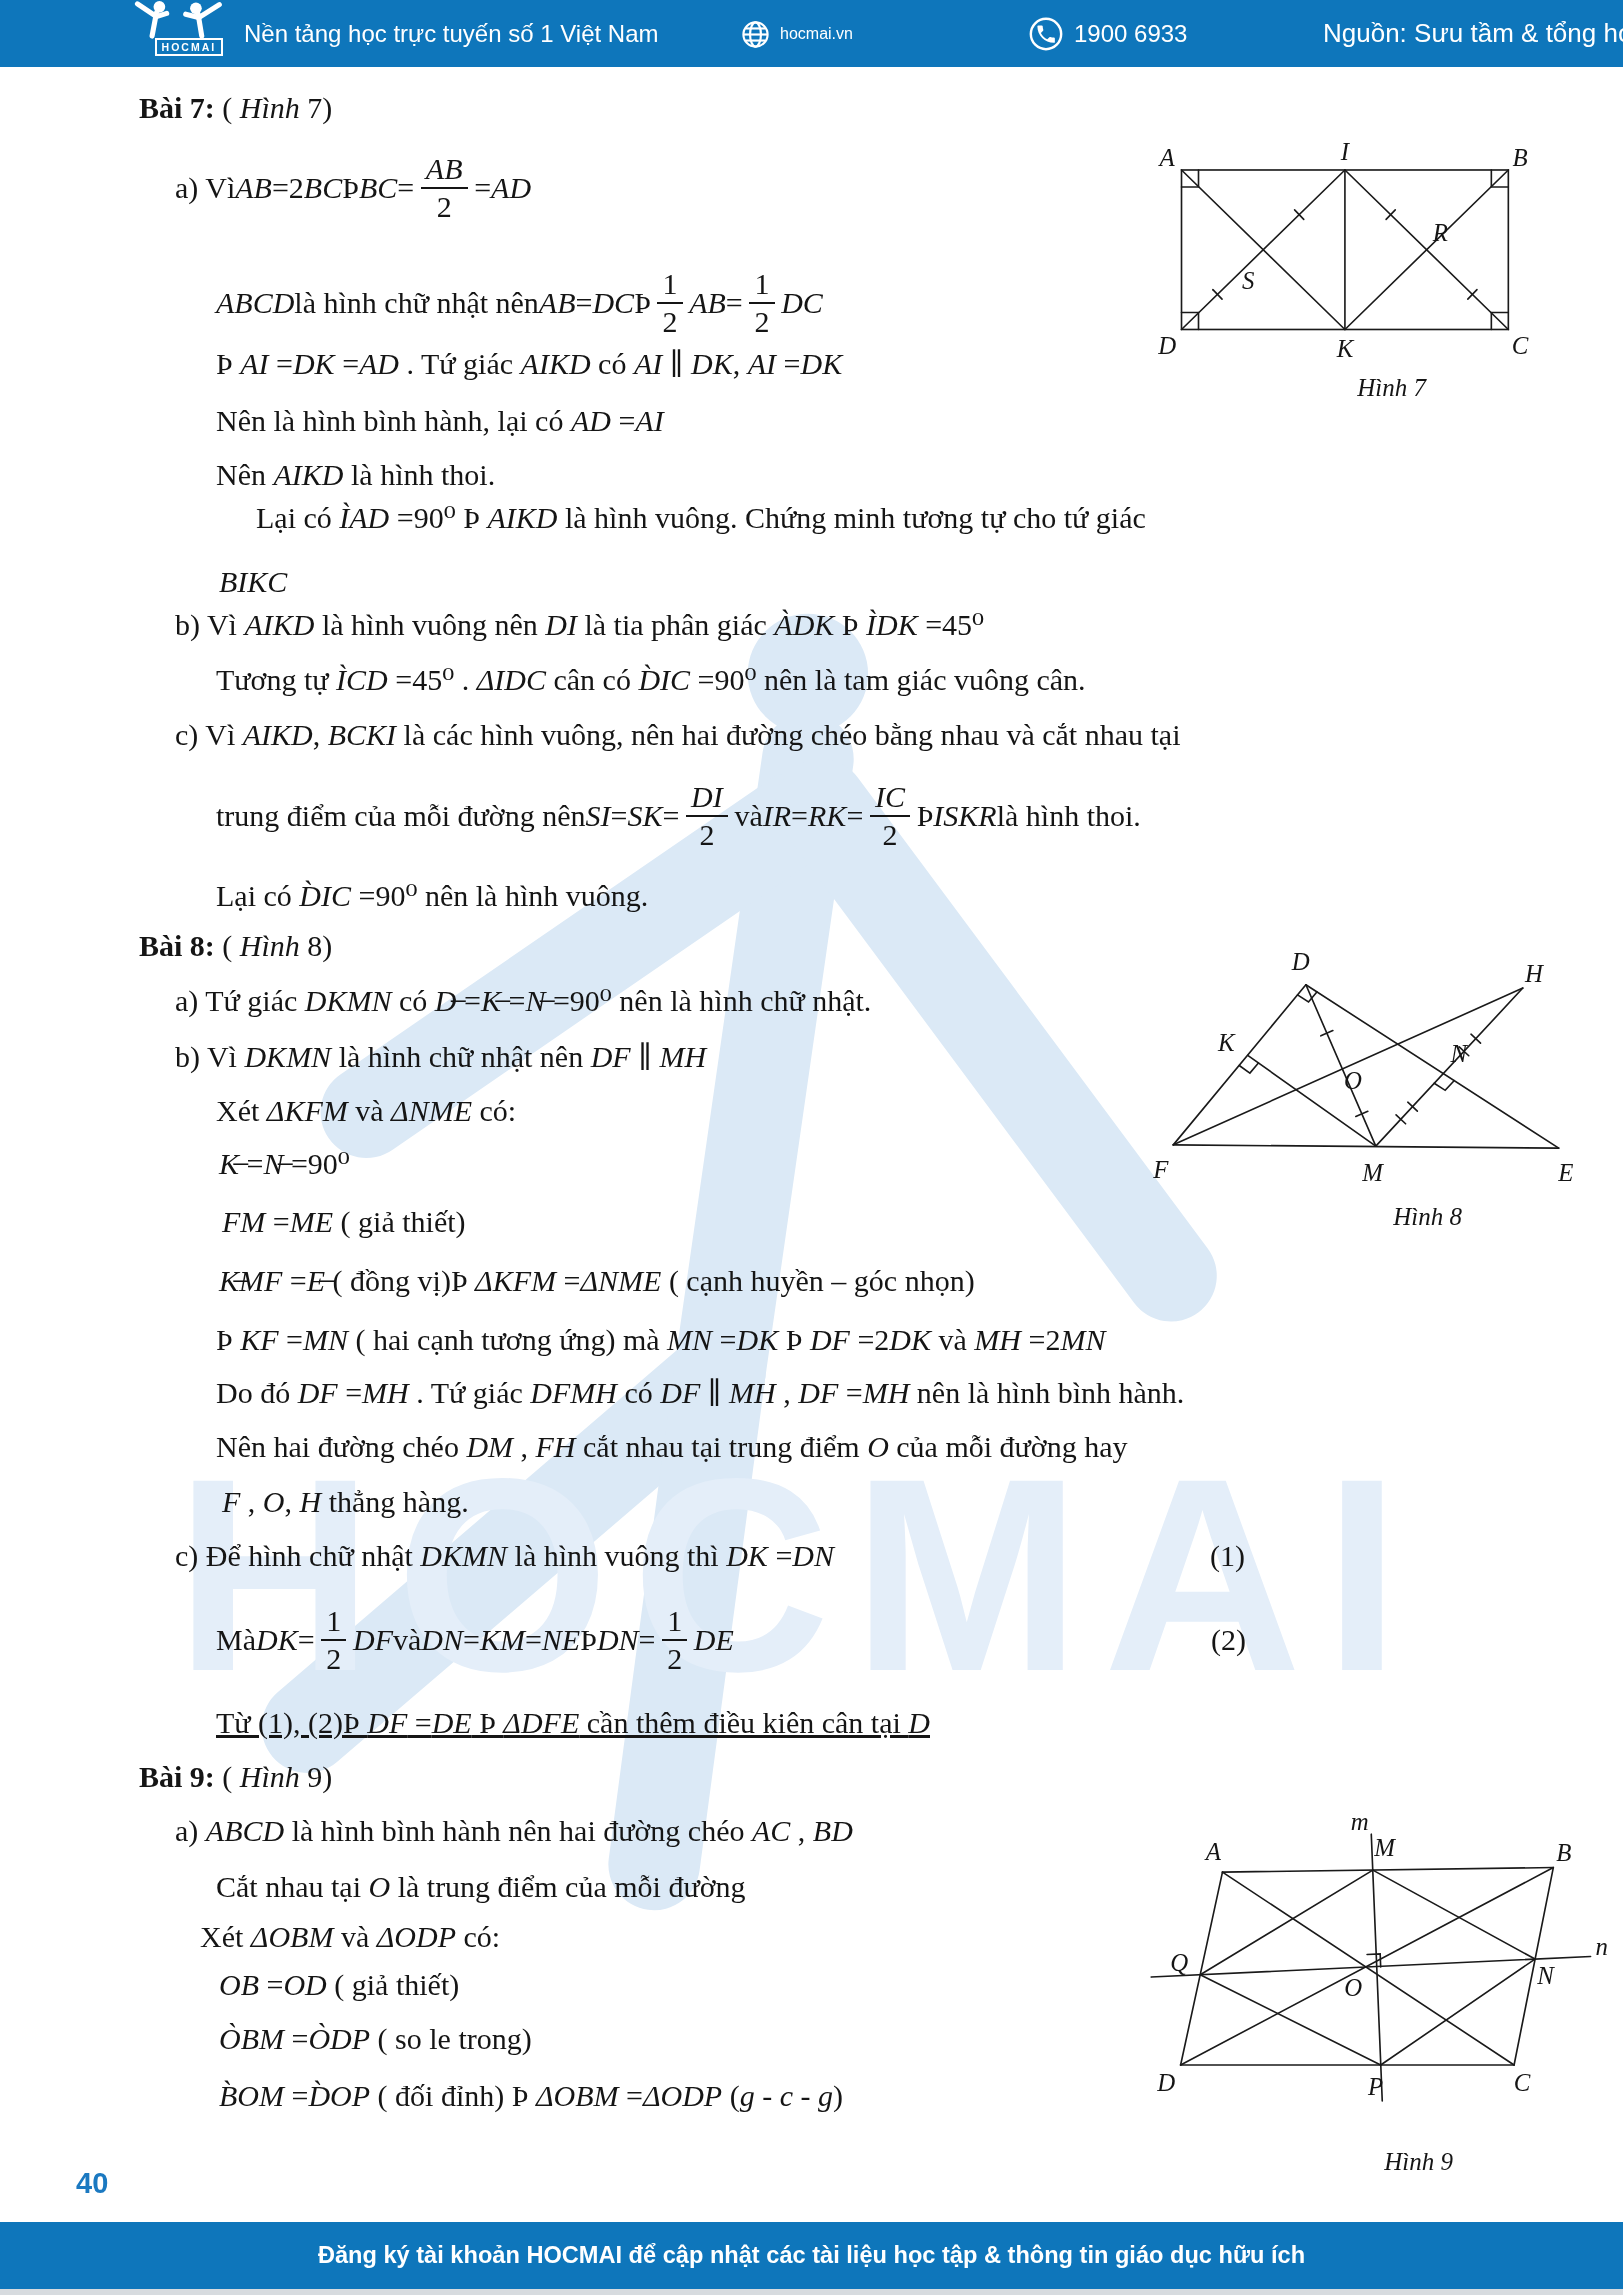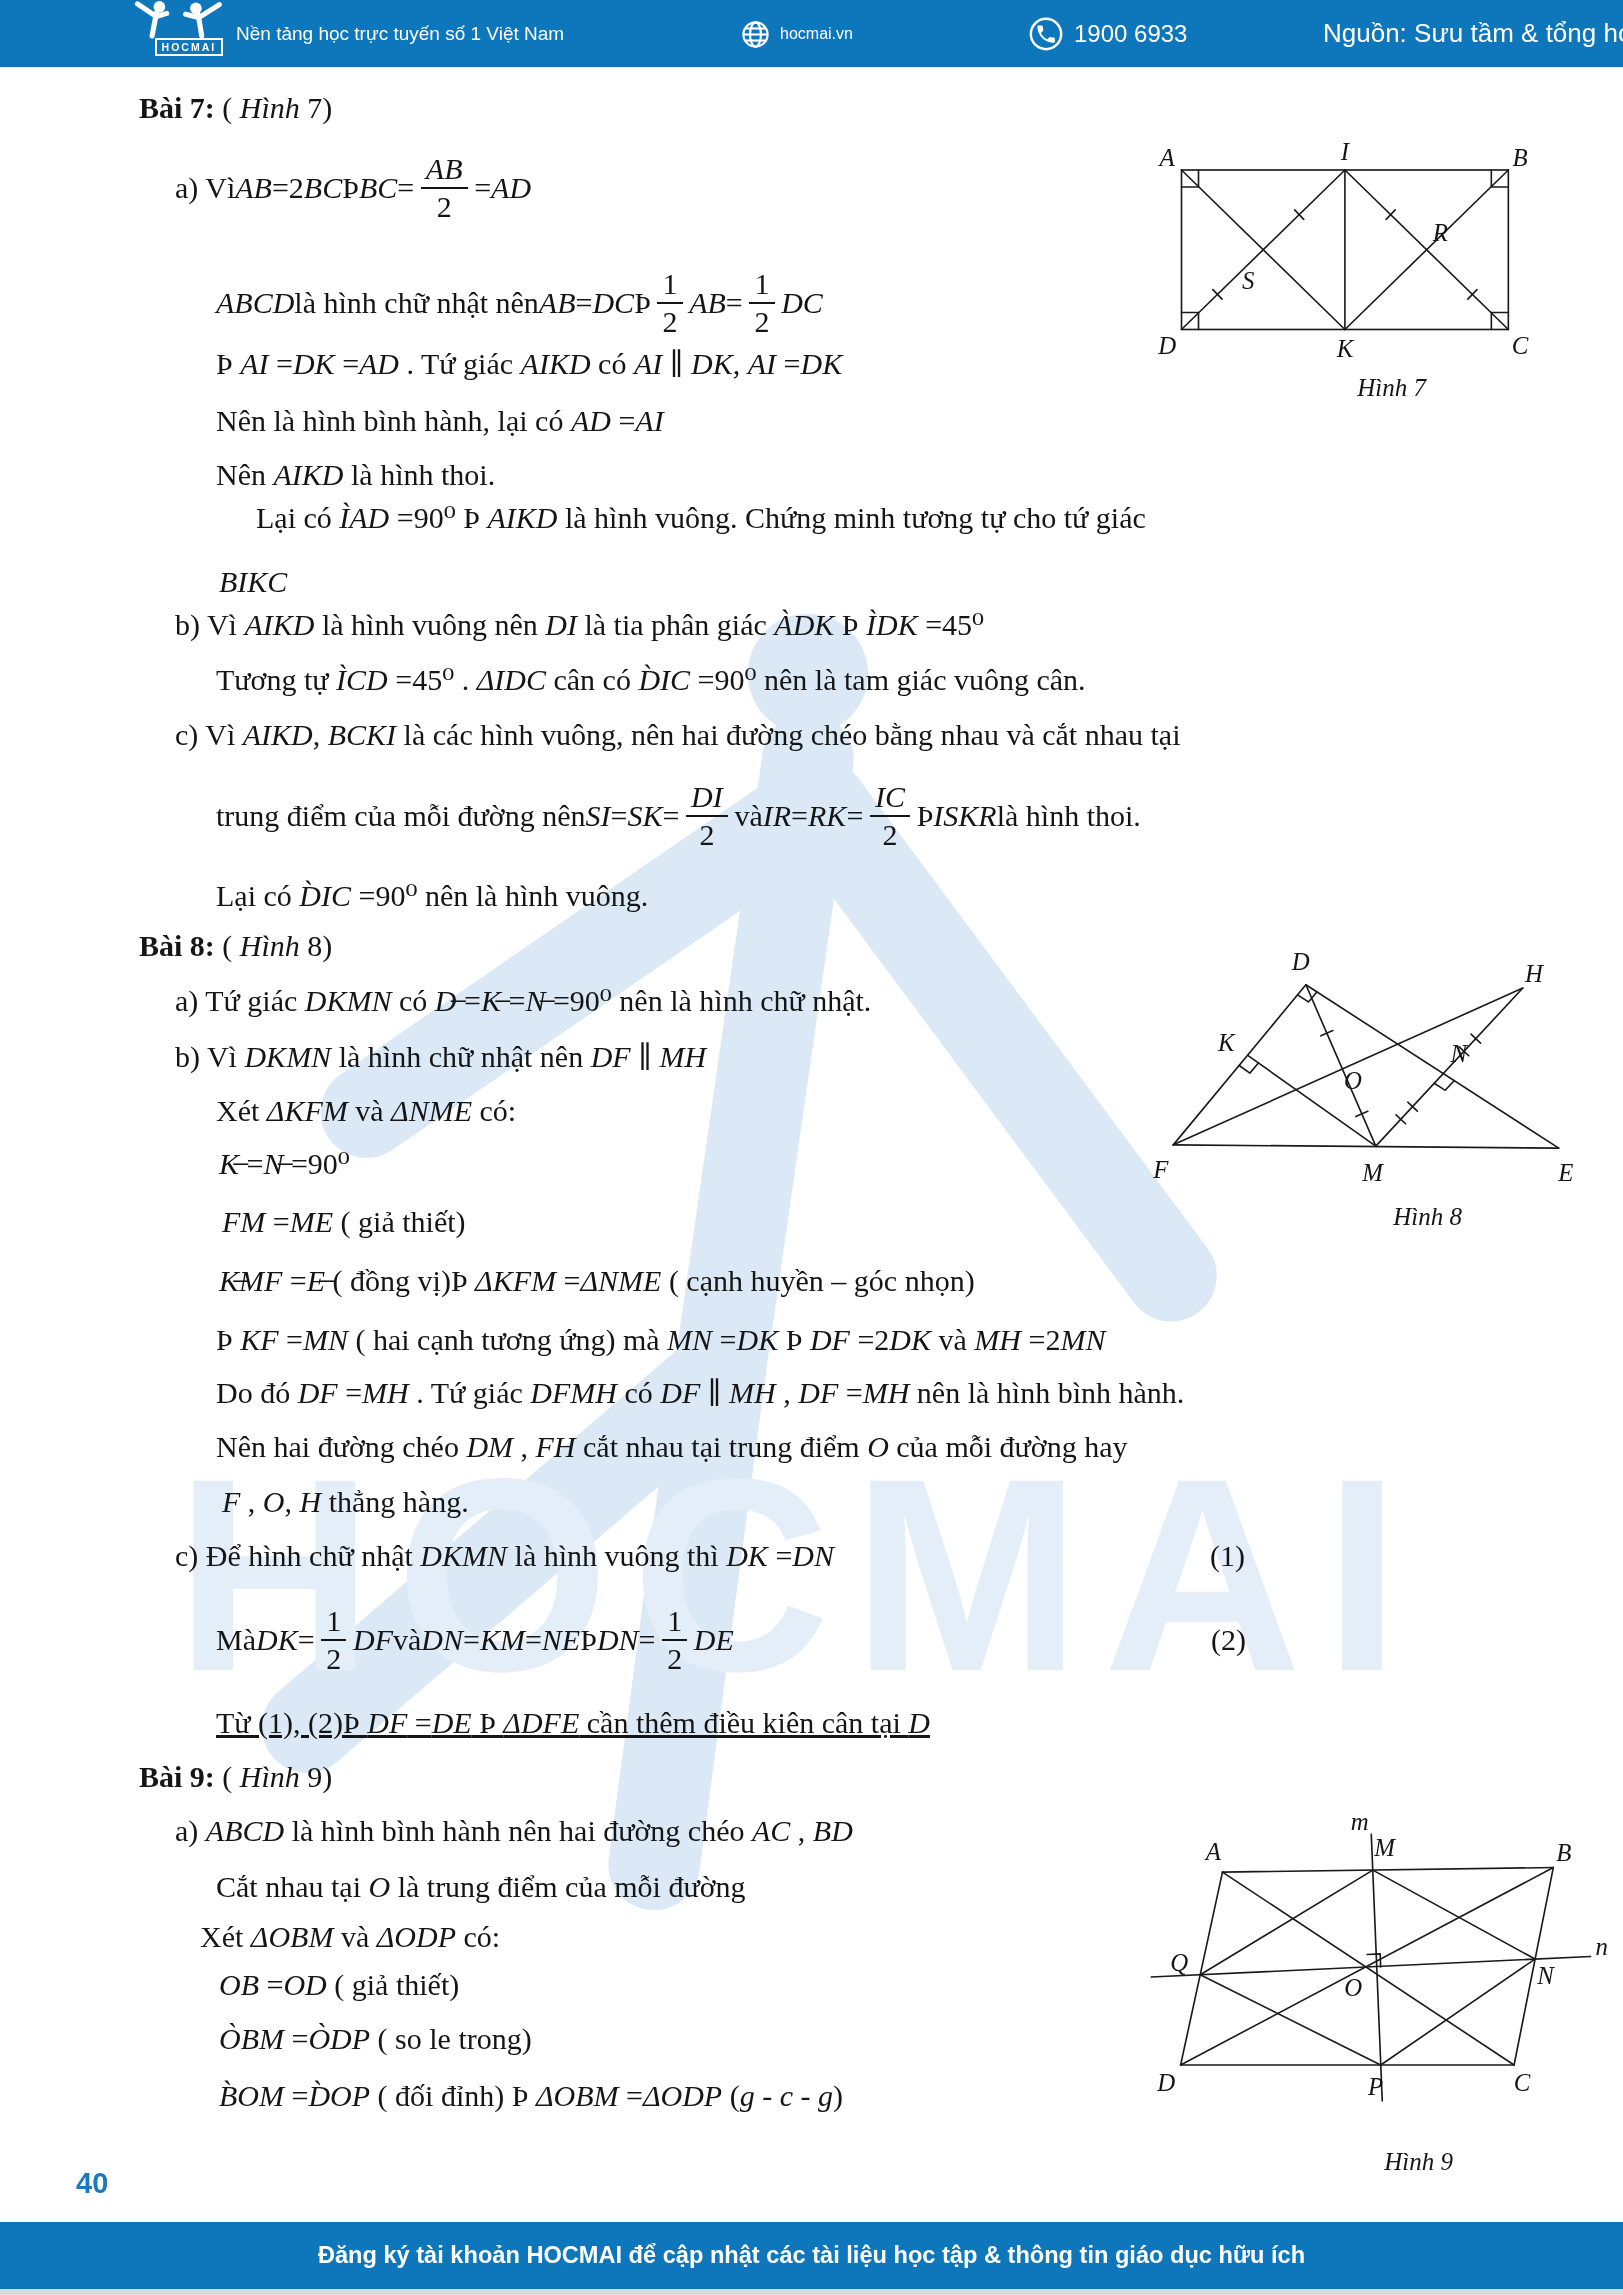--- a/index.html
+++ b/index.html
@@ -6,21 +6,21 @@
   body{width:1623px;height:2295px;position:relative;background:#ffffff;overflow:hidden;
        font-family:"Liberation Serif","DejaVu Serif","DejaVu Sans",serif;color:#151515;}
 
   
   .bar{position:absolute;left:0;width:1623px;background:#0e76bb;z-index:5;}
   .header{top:0;height:67px;}
   .footer{top:2222px;height:67px;}
   .graystrip{position:absolute;left:0;top:2289px;width:1623px;height:6.5px;background:#d7dbdf;z-index:5;}
   .hitem{position:absolute;color:#ffffff;font-family:"Liberation Sans","DejaVu Sans",sans-serif;
          line-height:67px;white-space:nowrap;}
-  .h-title{left:236px;top:0;font-size:19px;}
+  .h-title{left:244px;top:0;font-size:24px;}
   .h-site{left:780px;top:0;font-size:16px;}
   .h-phone{left:1074px;top:0;font-size:24px;}
   .h-source{left:1323px;top:0;font-size:26px;}
   .logobox{position:absolute;left:155px;top:38px;border:2px solid #fff;color:#fff;
            font-family:"Liberation Sans","DejaVu Sans",sans-serif;font-weight:bold;
            font-size:10.5px;letter-spacing:2px;padding:0.7px 4.6px;line-height:12.4px;}
   .f-text{width:100%;text-align:center;color:#fff;font-family:"Liberation Sans","DejaVu Sans",sans-serif;
           font-size:23.6px;font-weight:600;line-height:67px;}
 
   

